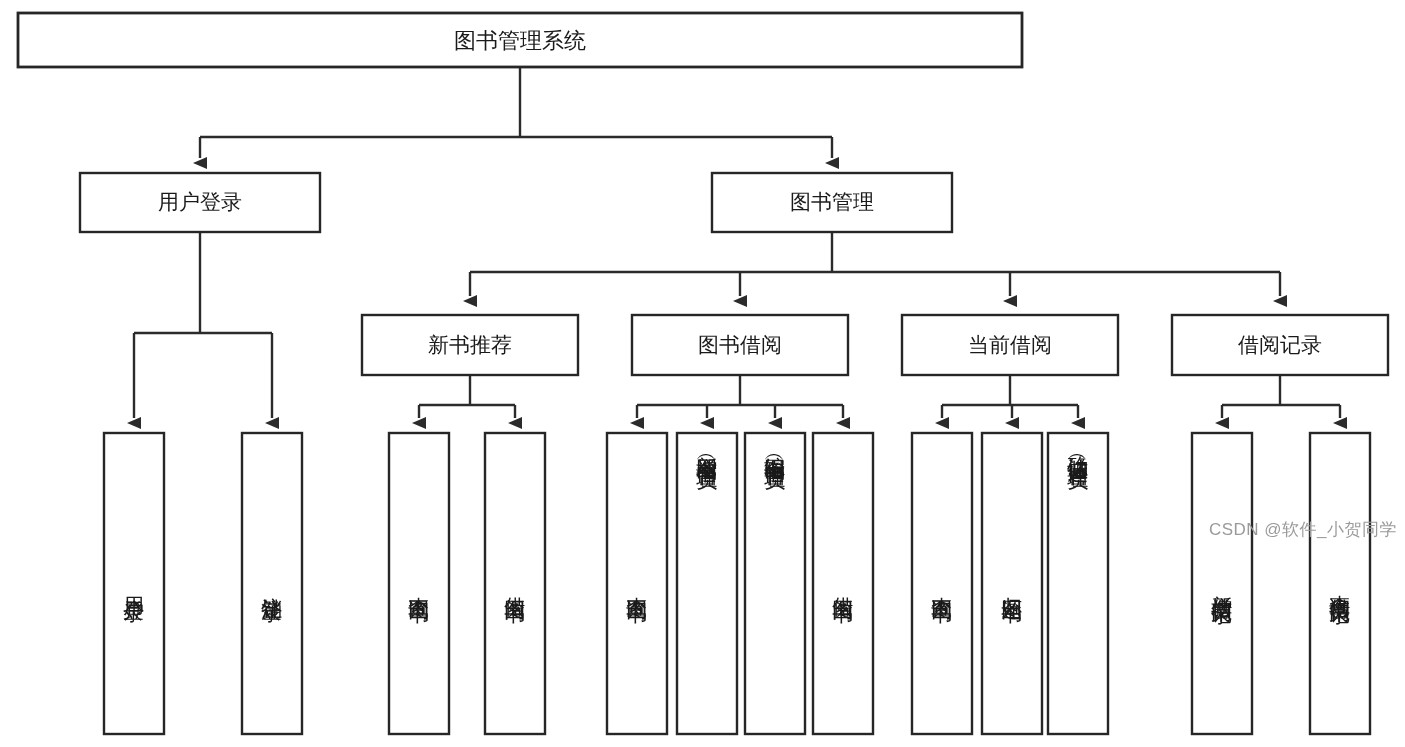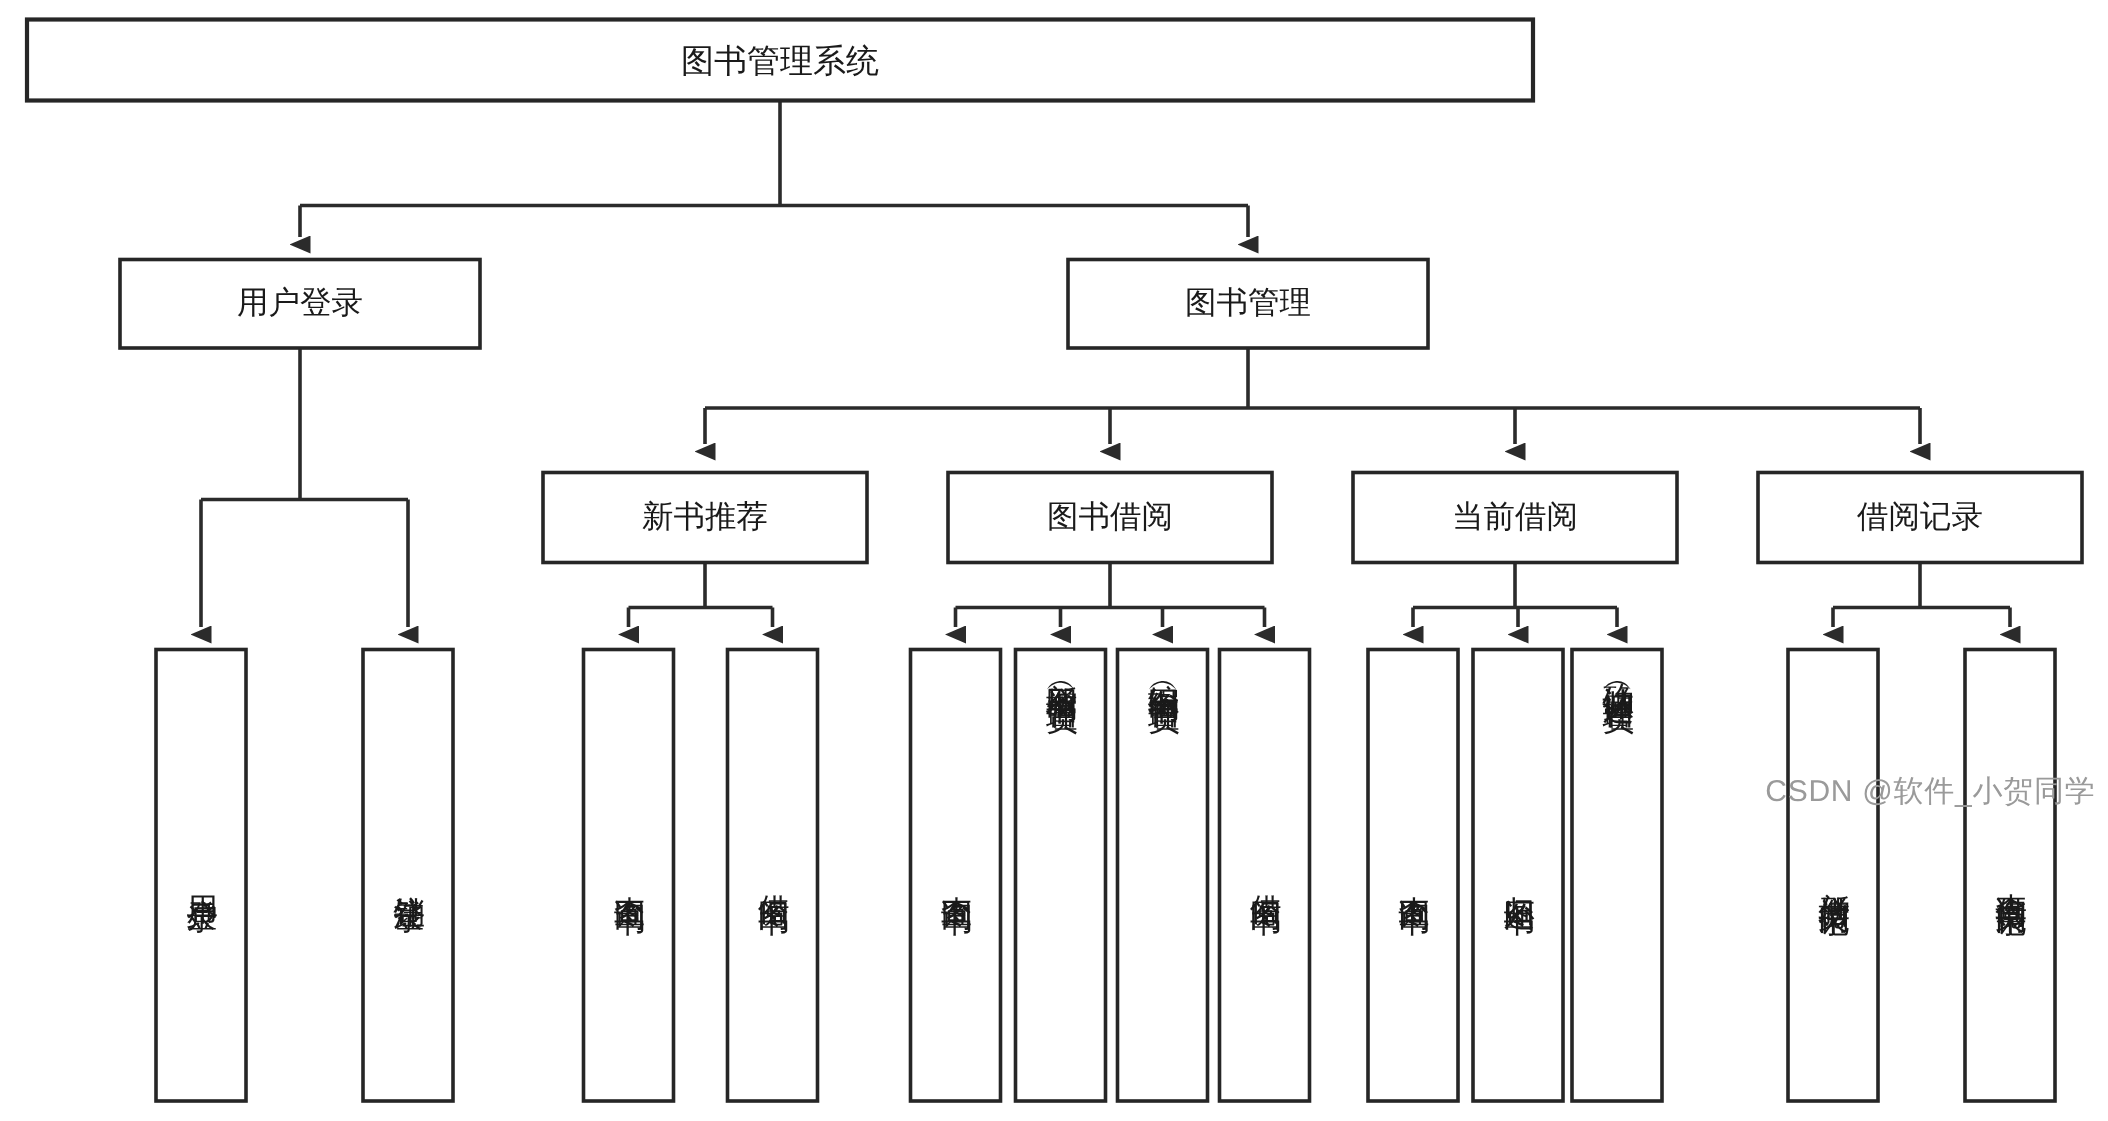--- a/index.html
+++ b/index.html
@@ -75,21 +75,21 @@
     line-height: 1.12;
     color: #1a1a1a;
     letter-spacing: 2px;
     white-space: nowrap;
   }
   .watermark {
     position: absolute;
     right: 8px;
     bottom: 6px;
     font-family: "Liberation Sans", "DejaVu Sans", sans-serif;
-    font-size: 20px;
+    font-size: 17px;
     color: #9a9a9a;
     letter-spacing: 0.5px;
     white-space: nowrap;
   }
 </style>
 </head>
 <body>
 
 <div id="diagram-root">
 

